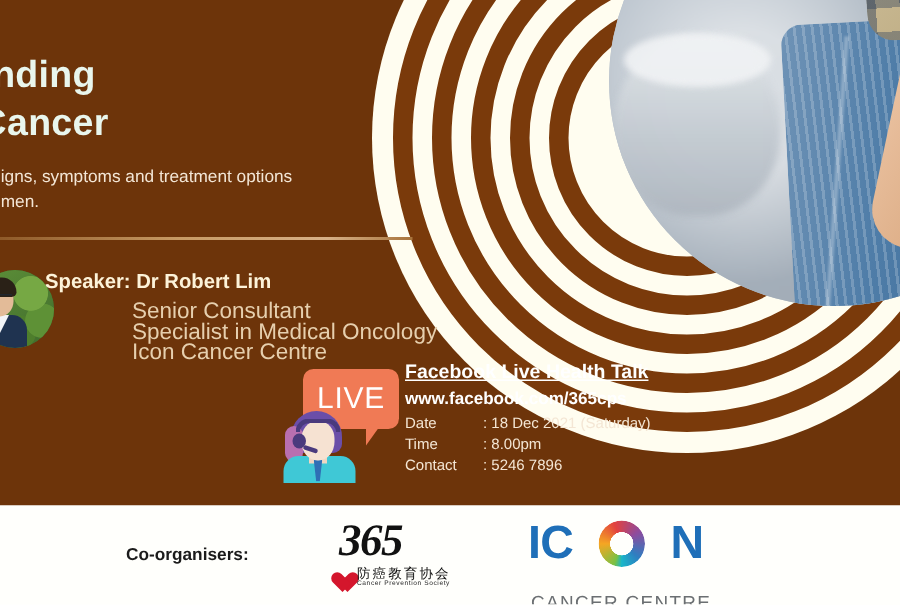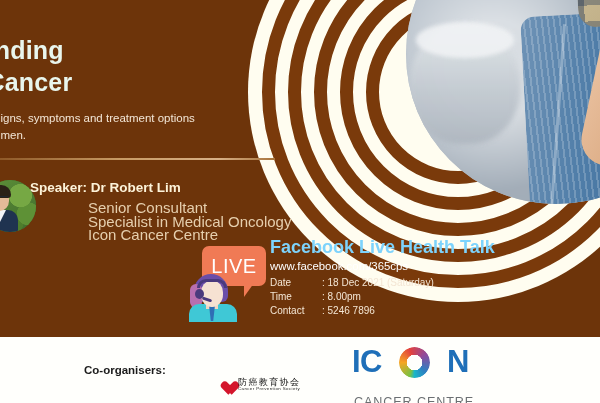--- a/index.html
+++ b/index.html
@@ -311,30 +311,31 @@
   }
   .op .op-neck{
     position:absolute; left:20px; top:28px;
     width:12px; height:7px;
     background:#f0d6c2;
   }
 
   
   .fb-block{ position:absolute; left:270px; top:239px; }
   .fb-title{
-    color:#7dd3fc;
-    font-size:18px;
+    color:#ffffff;
+    font-size:13px;
     font-weight:700;
     white-space:nowrap;
     line-height:17px;
+    text-decoration:underline;
   }
   .fb-url{
     color:#ffffff;
     font-size:11.4px;
-    font-weight:400;
+    font-weight:700;
     white-space:nowrap;
     line-height:16px;
     margin-top:2px;
   }
   .fb-rows{ margin-top:2px; }
   .fb-row{
     display:flex;
     color:#f4e6d4;
     font-size:10px;
     line-height:14px;
@@ -535,20 +536,21 @@
       </div>
     </div>
 
   </div>
 
   <div class="footer"></div>
 
   <div class="co-label">Co-organisers:</div>
 
   <div class="logo365">
+    <div class="num">365</div>
     <div class="heart"></div>
     <div class="cn">防癌教育协会</div>
     <div class="en">Cancer Prevention Society</div>
   </div>
 
   <div class="logoicon">
     <div class="word">
       <span>IC</span>
       <span class="swirl">
           <i class="swirl-dot"></i>

